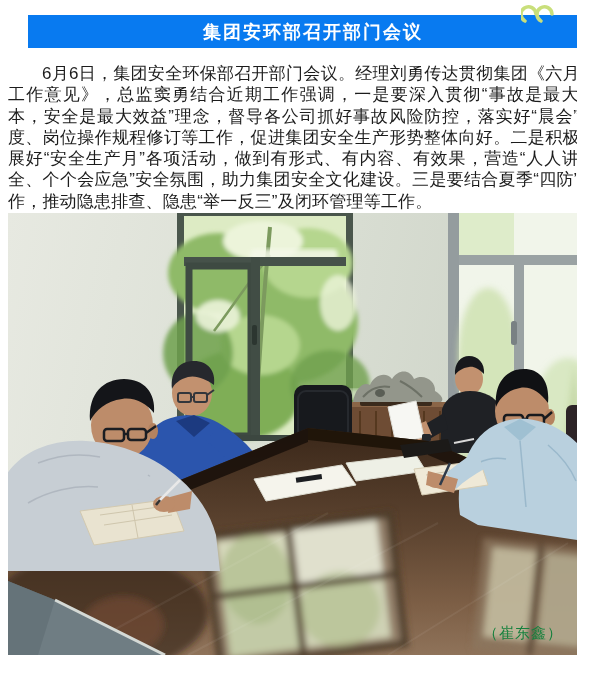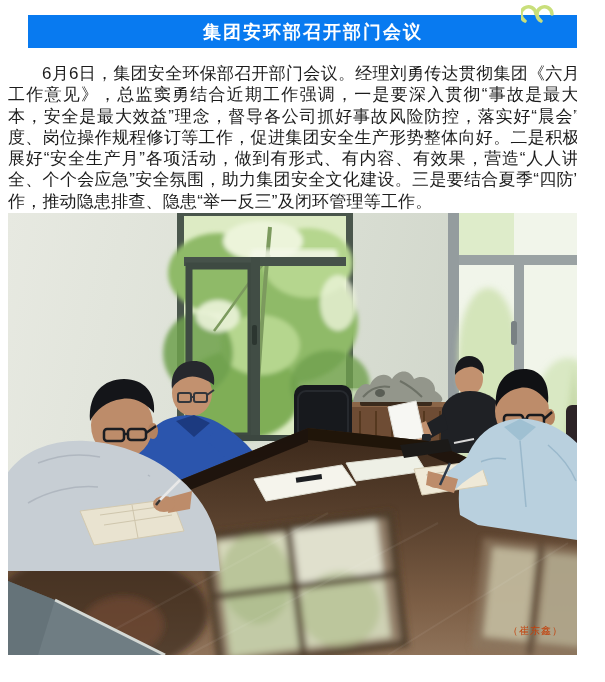--- a/index.html
+++ b/index.html
@@ -28,21 +28,21 @@
   
   .article{
     position:absolute;left:8px;top:63px;width:589px;
     font-size:17px;line-height:21.3px;color:#1c1c1c;
     text-align:justify;text-indent:2em;letter-spacing:0.2px;
   }
   
   .photo{position:absolute;left:8px;top:213px;width:589px;height:442px;overflow:hidden;background:#dfe3da;}
   .photo svg{display:block;}
   .caption{
-    position:absolute;right:14px;top:624px;font-size:10px;color:#c2410c;letter-spacing:1px;
+    position:absolute;right:14px;top:624px;font-size:15px;color:#15803d;letter-spacing:1px;
   }
 </style>
 </head>
 <body>
 
 <div class="page">
 
   <div class="title-bar">
     <span class="title">集团安环部召开部门会议</span>
   </div>

